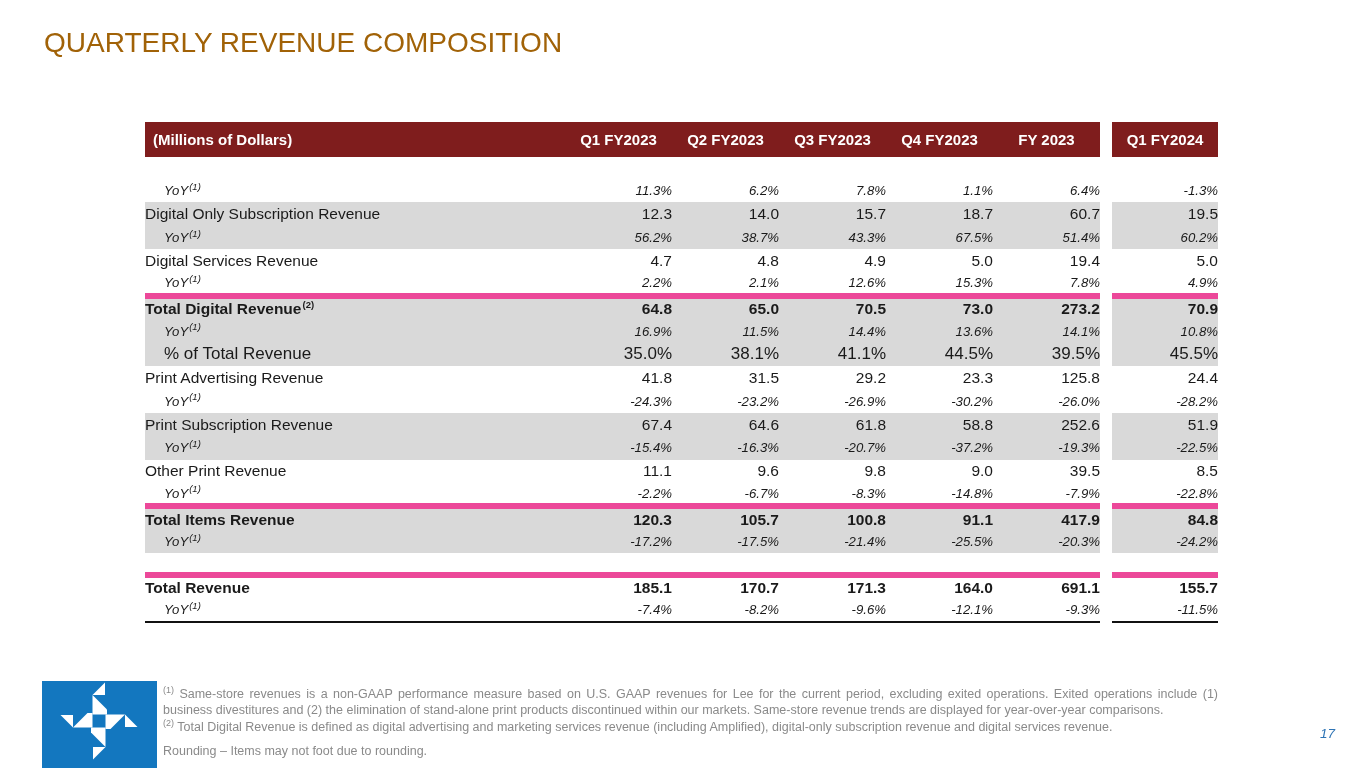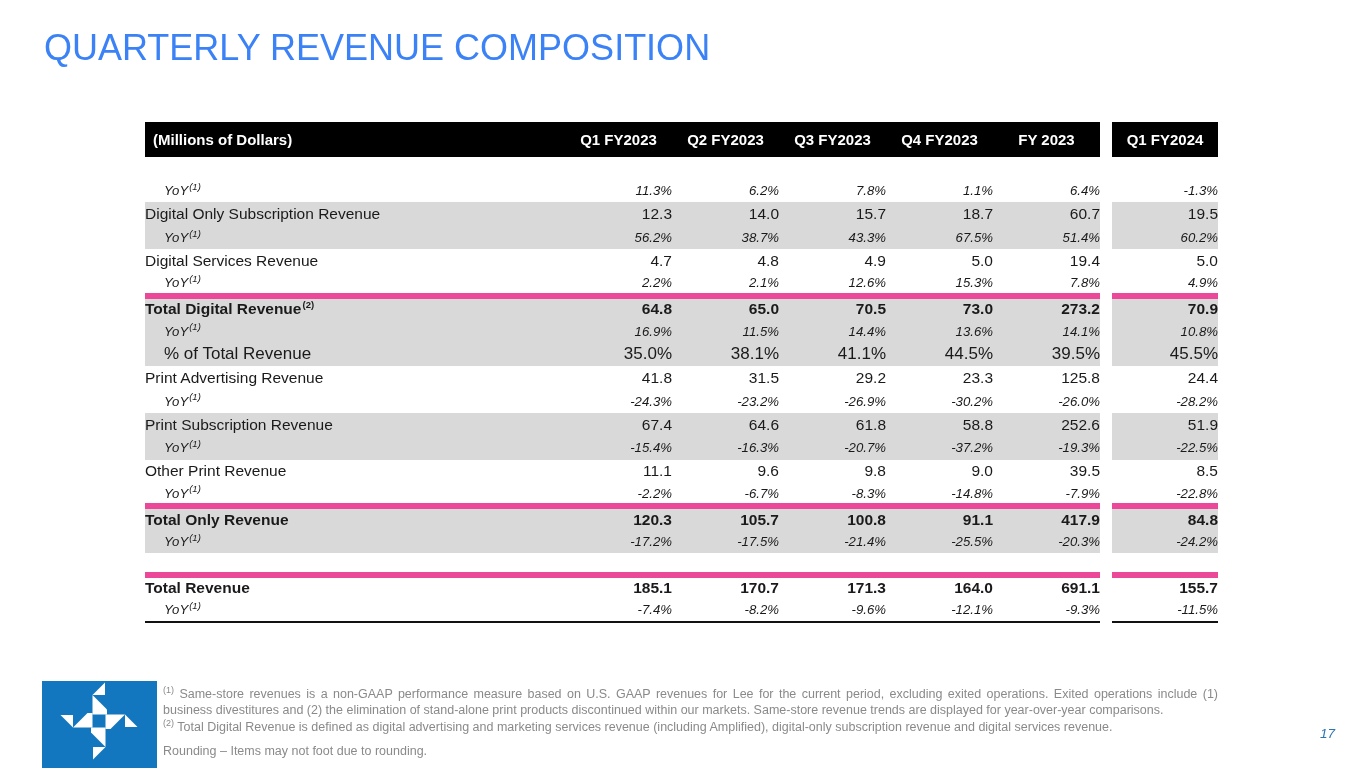--- a/index.html
+++ b/index.html
@@ -2,29 +2,29 @@
 <html><head>
 <meta charset="utf-8">
 <style>
   html,body{margin:0;padding:0;background:#ffffff;}
   #slide{
     position:relative;width:1365px;height:768px;background:#ffffff;overflow:hidden;
     font-family:"Liberation Sans",sans-serif;color:#1a1a1a;
   }
   
   .slide-title{
-    position:absolute;left:44px;top:27px;font-size:36px;font-weight:400;
-    color:#3b82f6;letter-spacing:0px;white-space:nowrap;
+    position:absolute;left:44px;top:27px;font-size:28px;font-weight:400;
+    color:#a16207;letter-spacing:0px;white-space:nowrap;
   }
   
   .table-wrap{position:absolute;left:145px;top:122px;}
   table.t-table{border-collapse:collapse;table-layout:fixed;width:1073px;}
   table.t-table th,table.t-table td{padding:0;vertical-align:middle;}
   thead th{
-    background:#000000;color:#ffffff;font-weight:700;font-size:15px;height:35px;
+    background:#7f1d1d;color:#ffffff;font-weight:700;font-size:15px;height:35px;
     white-space:nowrap;
   }
   thead th.lab{text-align:left;padding-left:8px;}
   thead th.num{text-align:center;}
   tbody tr{height:23.4px;}
   tbody tr.gap{height:22px;}
   td.lab{text-align:left;padding-left:8px;font-size:15.5px;white-space:nowrap;}
   td.num{text-align:right;padding-right:23px;font-size:15.5px;white-space:nowrap;}
   tr.yoy td{font-style:italic;}
   tr.yoy td.lab,tr.yoy td.num{font-size:13.2px;}
@@ -220,21 +220,21 @@
             <td class="lab"><span>YoY</span><sup>(1)</sup></td>
             <td class="num">-2.2%</td>
             <td class="num">-6.7%</td>
             <td class="num">-8.3%</td>
             <td class="num">-14.8%</td>
             <td class="num">-7.9%</td>
             <td class="spacer"></td>
             <td class="num">-22.8%</td>
           </tr>
           <tr class="data total shade bt">
-            <td class="lab"><span>Total Only Revenue</span></td>
+            <td class="lab"><span>Total Items Revenue</span></td>
             <td class="num">120.3</td>
             <td class="num">105.7</td>
             <td class="num">100.8</td>
             <td class="num">91.1</td>
             <td class="num">417.9</td>
             <td class="spacer"></td>
             <td class="num">84.8</td>
           </tr>
           <tr class="yoy shade">
             <td class="lab"><span>YoY</span><sup>(1)</sup></td>

